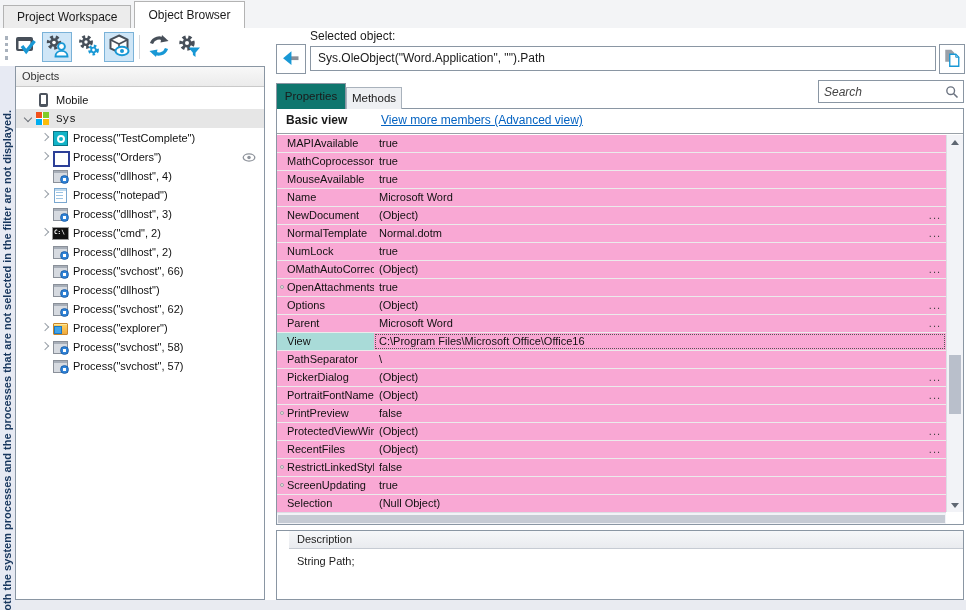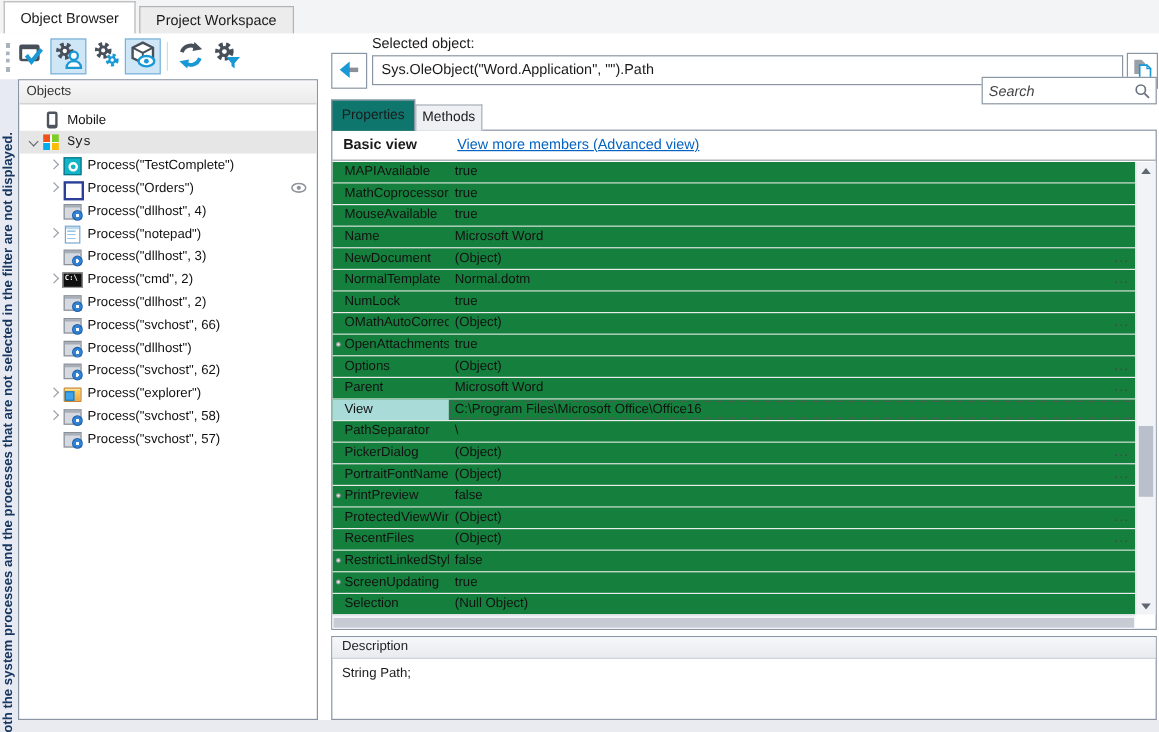--- a/index.html
+++ b/index.html
@@ -60,65 +60,65 @@
   
   .sel-label { position:absolute; left:310px; top:29px; color:#1a1a1a; }
   .back-btn { position:absolute; left:276px; top:44px; width:30px; height:30px; border:1px solid #8a96a3; background:#fff; display:flex; align-items:center; justify-content:center; }
   .sel-input { position:absolute; left:310px; top:46px; width:626px; height:25px; border:1px solid #8a96a3; background:#fff; line-height:23px; padding:0 7px; white-space:nowrap; overflow:hidden; }
   .copy-btn { position:absolute; left:939px; top:44px; width:26px; height:30px; border:1px solid #8a96a3; background:#fff; display:flex; align-items:center; justify-content:center; }
 
   .ptab { position:absolute; font-size:11.5px; text-align:center; cursor:default; z-index:2; }
   .ptab-properties { left:276px; top:83px; width:70px; height:26px; line-height:25px; background:#0f766e; border:1px solid #8a96a3; border-bottom:none; }
   .ptab-methods { left:346px; top:87px; width:56px; height:22px; line-height:21px; background:#eef0f3; border:1px solid #a9b2bc; border-bottom:none; }
 
-  .search-box { position:absolute; left:818px; top:64px; width:146px; height:23px; border:1px solid #8a96a3; background:#fff; }
+  .search-box { position:absolute; left:818px; top:80px; width:146px; height:23px; border:1px solid #8a96a3; background:#fff; }
   .search-box input { position:absolute; left:5px; top:1px; width:118px; height:19px; border:none; outline:none; font-family:"Liberation Sans",sans-serif; font-size:12px; }
   .search-box input::placeholder { font-style:italic; color:#444; opacity:1; }
   .search-box svg { position:absolute; right:4px; top:4px; }
 
   .main-panel { position:absolute; left:276px; top:108px; width:688px; height:417px; border:1px solid #8a96a3; background:#fff; }
   .viewbar { position:absolute; left:0; top:0; right:0; height:25px; border-bottom:1px solid #9aa1a8; }
   .basic-view { position:absolute; left:9px; top:4px; font-weight:bold; }
   .adv-link { position:absolute; left:104px; top:4px; color:#0563c1; text-decoration:underline; cursor:pointer; }
 
   .ptable { position:absolute; left:0; top:26px; right:17px; bottom:12px; overflow:hidden; font-size:11px; }
-  .prow { position:relative; display:flex; height:18px; line-height:17px; border-bottom:1px solid #ebebeb; background:#15803d; }
+  .prow { position:relative; display:flex; height:18px; line-height:17px; border-bottom:1px solid #ebebeb; background:#f9a8d4; }
   .pname { width:97px; flex:none; padding-left:10px; white-space:nowrap; overflow:hidden; color:#111; }
   .pval { flex:1; padding-left:5px; white-space:nowrap; overflow:hidden; color:#111; }
   .pmarker { display:none; position:absolute; left:3px; top:6px; width:4px; height:4px; border:1px solid #9aa0a8; border-radius:50%; background:#efe9dc; }
   .has-marker .pmarker { display:block; }
   .pell { display:none; position:absolute; right:5px; top:0; color:#444; letter-spacing:1px; }
   .pell::after { content:"..."; }
   .has-ellipsis .pell { display:block; }
   .prow.has-selected .pname { background:#a9dbd8; }
   .prow.has-selected .pval { outline:1px dotted #555; outline-offset:-2px; }
 
   .vscroll { position:absolute; right:0; top:26px; width:17px; bottom:12px; background:#f2f3f7; border-left:1px solid #dcdfe5; }
   .sb-arrow { position:absolute; left:0; width:16px; height:14px; display:flex; align-items:center; justify-content:center; }
   .sb-up { top:0; } .sb-down { bottom:0; }
   .sb-up::before { content:""; border-left:4px solid transparent; border-right:4px solid transparent; border-bottom:5px solid #5f6772; }
   .sb-down::before { content:""; border-left:4px solid transparent; border-right:4px solid transparent; border-top:5px solid #5f6772; }
   .sb-thumb { position:absolute; left:2px; top:220px; width:12px; height:59px; background:#b9bfcb; }
   .hscroll { position:absolute; left:0; bottom:0; right:17px; height:12px; background:#f2f3f7; border-top:1px solid #dcdfe5; }
   .hs-thumb { position:absolute; left:1px; right:1px; top:2px; height:8px; background:#c6cbd4; }
 
-  .desc-panel { position:absolute; left:276px; top:530px; width:688px; height:70px; border:1px solid #8a96a3; background:#fff; }
+  .desc-panel { position:absolute; left:276px; top:530px; width:688px; height:70px; border:1px solid #8a96a3; background:#fff;padding-left:12px; }
   .desc-header { height:18px; line-height:17px; padding-left:8px; background:linear-gradient(#f6f7f9,#e9ebef); border-bottom:1px solid #c6cbd3; font-size:11px; color:#222; }
   .desc-body { padding:6px 8px; font-size:11px; }
 
   .bottom-strip { position:absolute; left:0; top:600px; width:966px; height:10px; background:#e9ebf1; }
 </style>
 </head>
 <body>
 
 <div id="app">
 
   <div class="tabstrip">
+    <div class="wtab">Project Workspace</div>
     <div class="wtab active">Object Browser</div>
-    <div class="wtab">Project Workspace</div>
   </div>
 
   <div class="toolbar">
     <div class="grip"></div>
     <div class="tbtn" style="left:12px">
       <span>
         <svg width="24" height="24" viewBox="0 0 24 24">
             <rect x="1" y="3" width="17" height="14" rx="2" fill="#474f59"></rect>
             <rect x="3.5" y="7" width="12" height="8" fill="#fff"></rect>
             <path d="M7 12l4.2 5.5L19.5 7" stroke="#1898d5" stroke-width="3.4" fill="none"></path>

